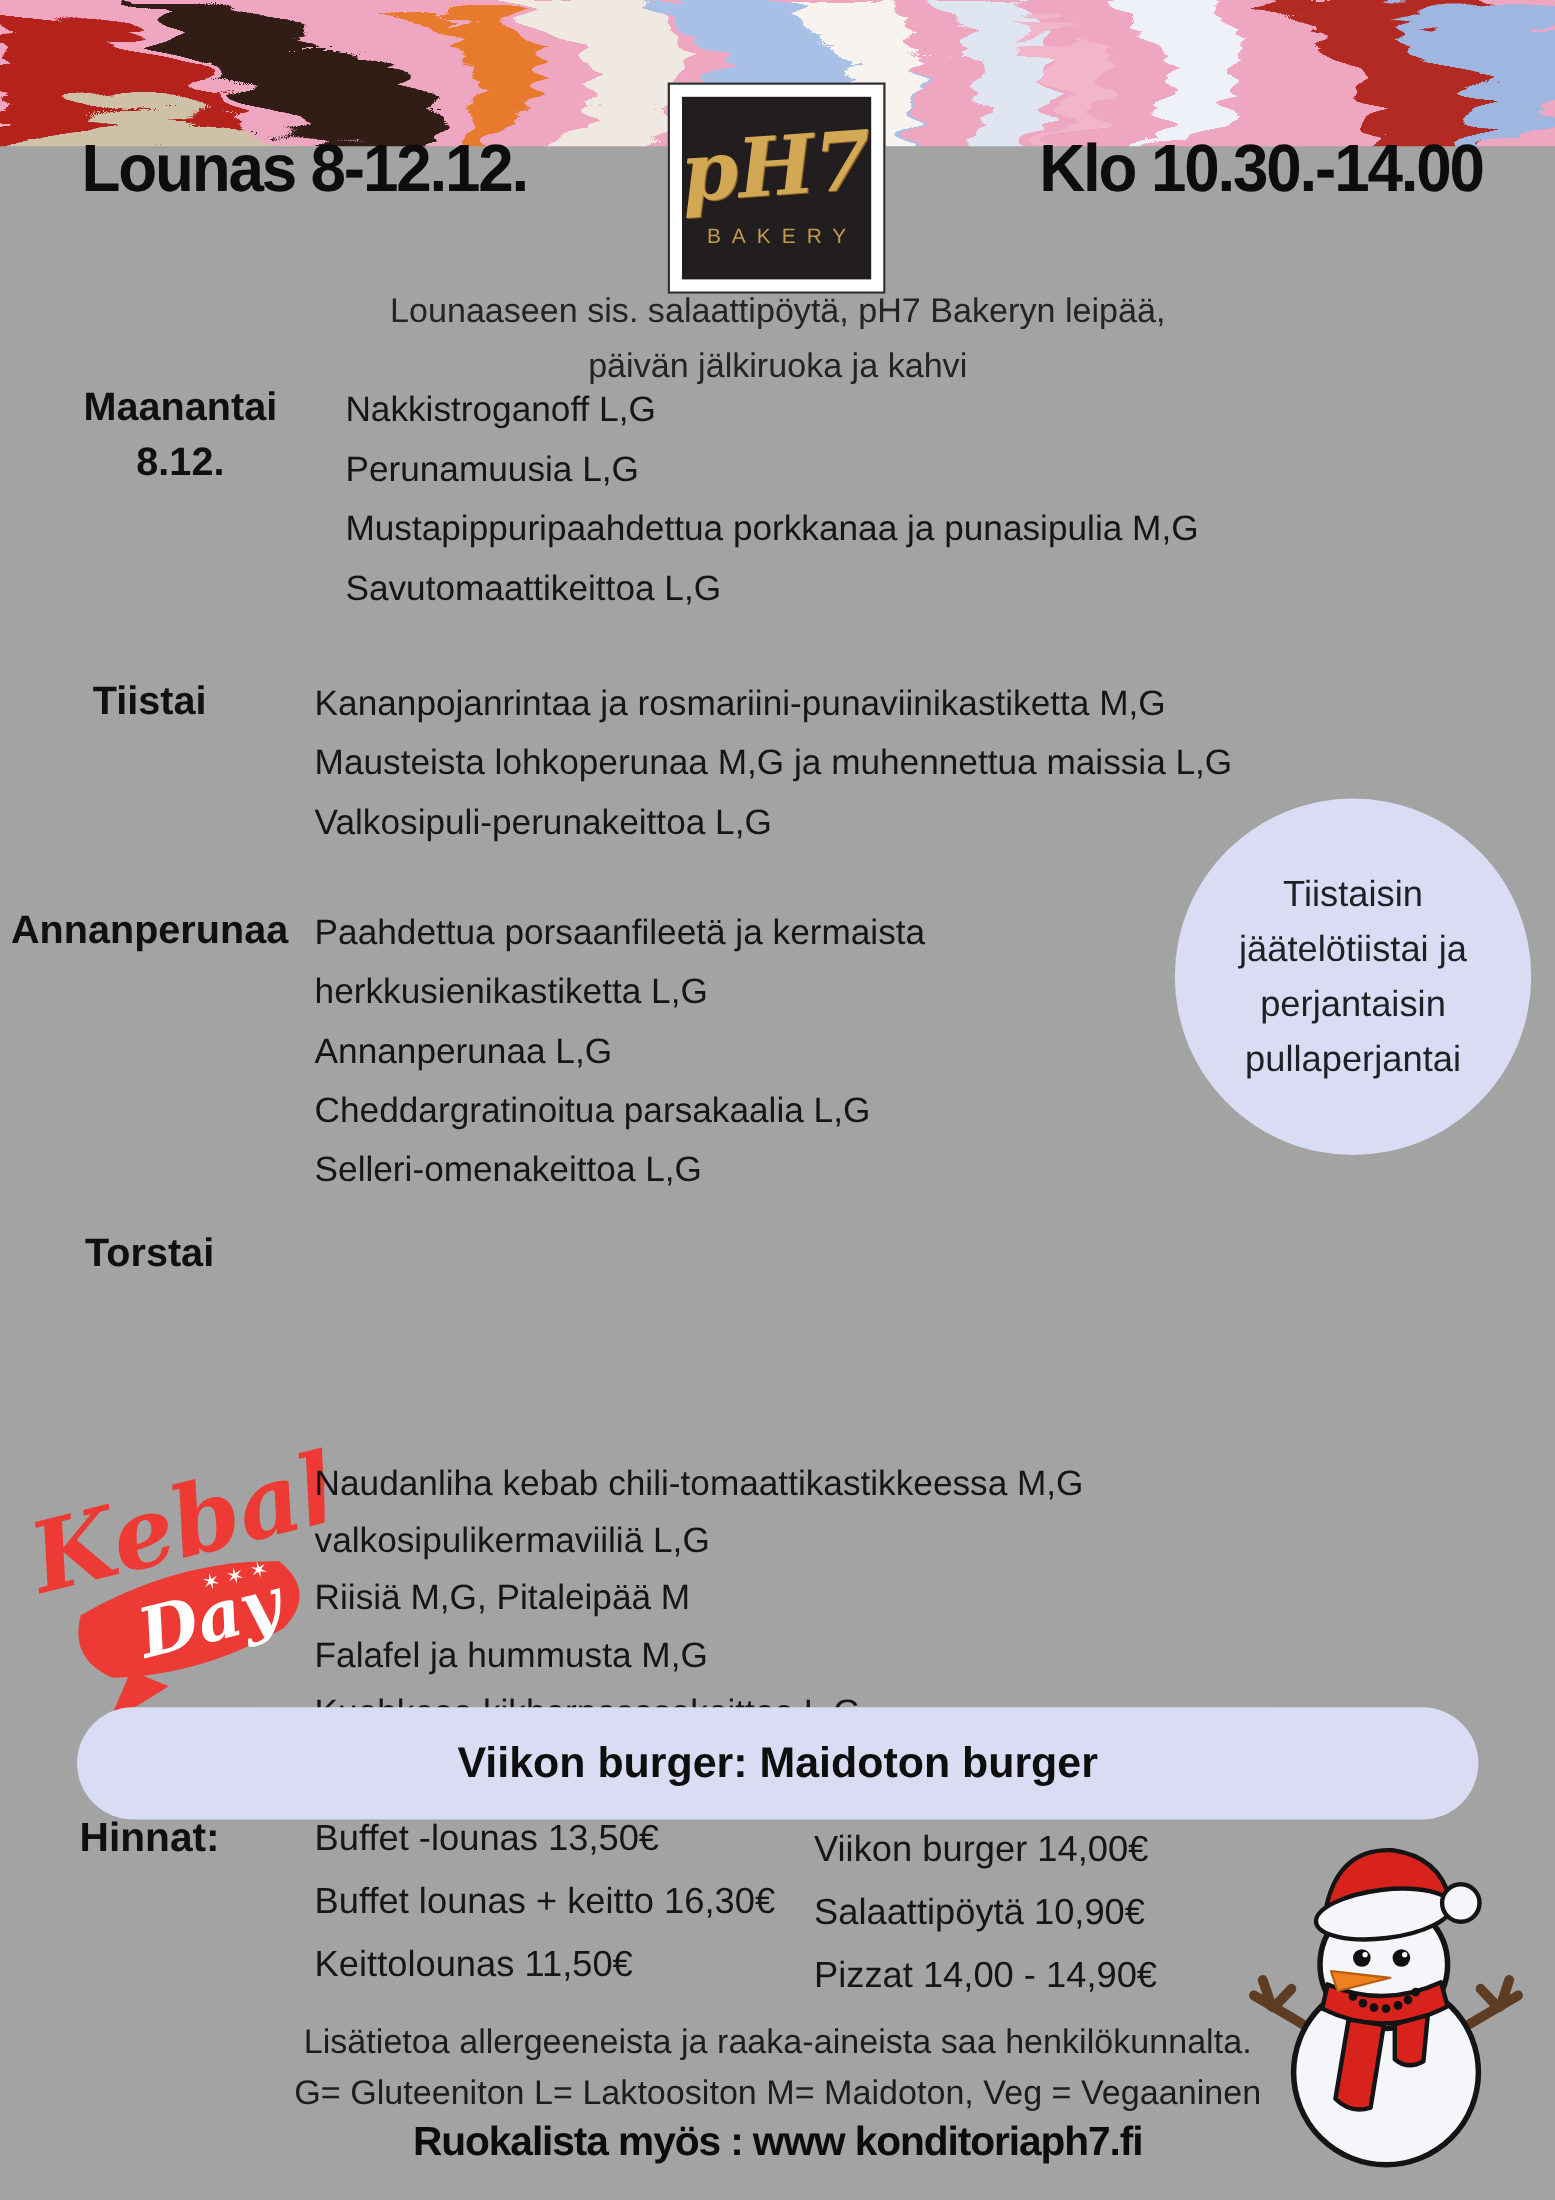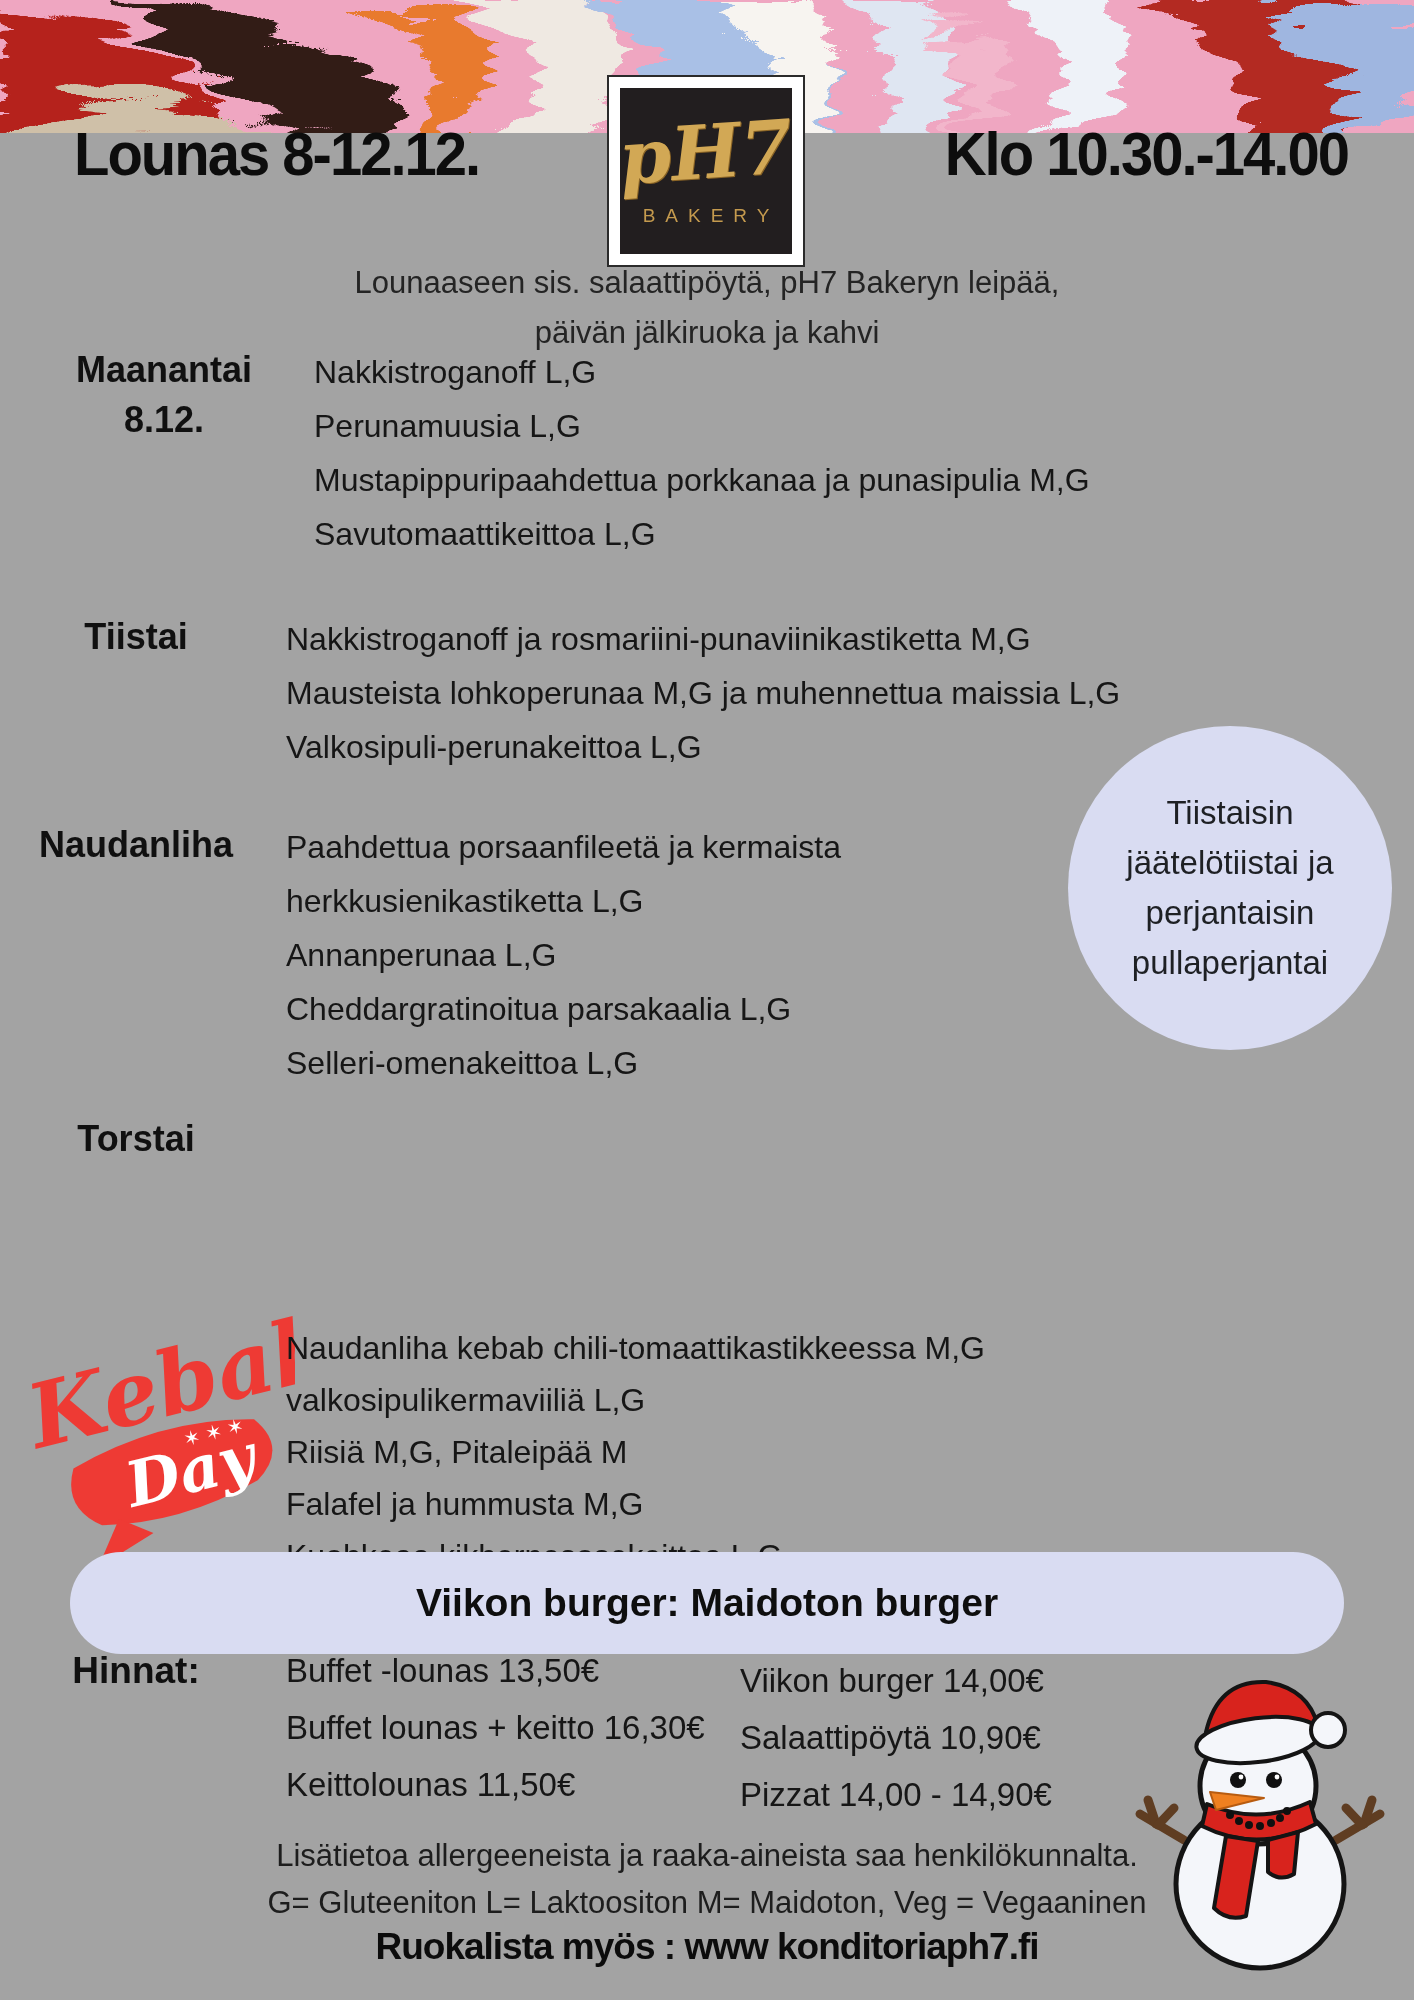--- a/index.html
+++ b/index.html
@@ -145,28 +145,28 @@
       <div class="item">Nakkistroganoff L,G</div>
       <div class="item">Perunamuusia L,G</div>
       <div class="item">Mustapippuripaahdettua porkkanaa ja punasipulia M,G</div>
       <div class="item">Savutomaattikeittoa L,G</div>
     </div>
   </div>
 
   <div class="day-row row-tue">
     <div class="day-label">Tiistai</div>
     <div class="day-items">
-      <div class="item">Nakkistroganoff ja rosmariini-punaviinikastiketta M,G</div>
+      <div class="item">Kananpojanrintaa ja rosmariini-punaviinikastiketta M,G</div>
       <div class="item">Mausteista lohkoperunaa M,G ja muhennettua maissia L,G</div>
       <div class="item">Valkosipuli-perunakeittoa L,G</div>
     </div>
   </div>
 
   <div class="day-row row-wed">
-    <div class="day-label">Naudanliha</div>
+    <div class="day-label">Annanperunaa</div>
     <div class="day-items wrap">
       <div class="item">Paahdettua porsaanfileetä ja kermaista herkkusienikastiketta L,G</div>
       <div class="item">Annanperunaa L,G</div>
       <div class="item">Cheddargratinoitua parsakaalia L,G</div>
       <div class="item">Selleri-omenakeittoa L,G</div>
     </div>
   </div>
 
   <div class="bubble">
     <div class="bubble-inner">Tiistaisin jäätelötiistai ja perjantaisin pullaperjantai</div>

